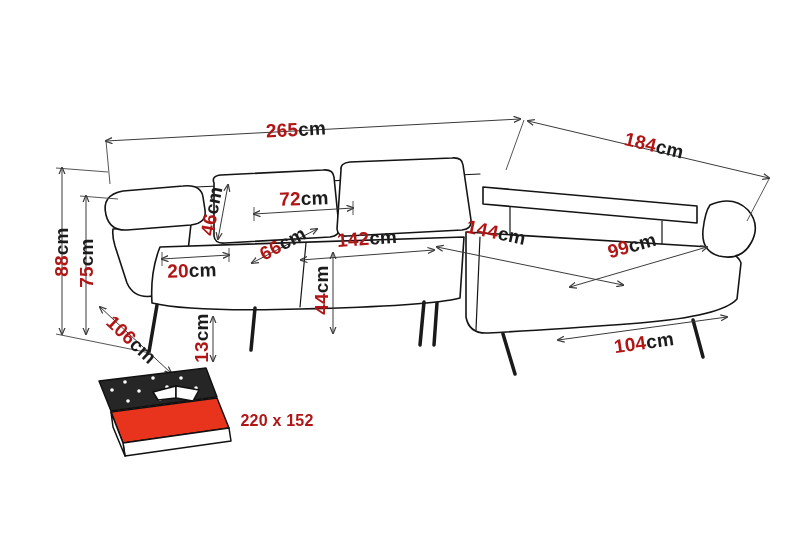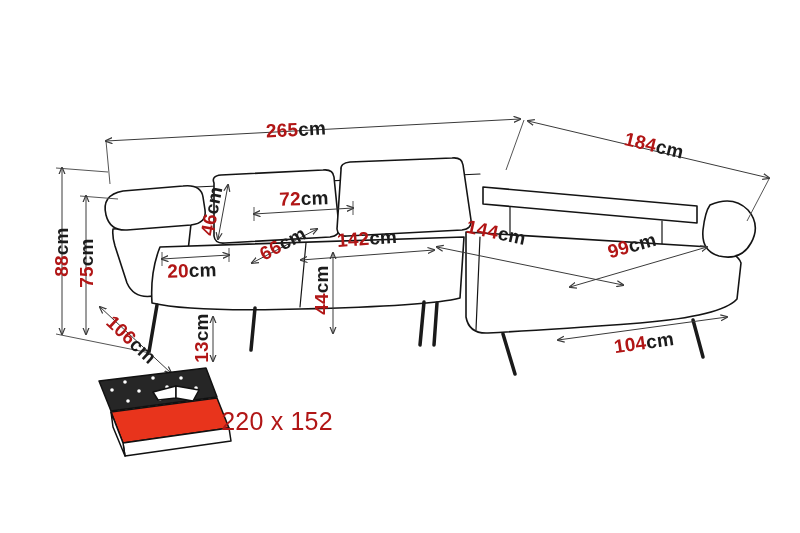--- a/index.html
+++ b/index.html
@@ -8,21 +8,21 @@
     font-family:"Liberation Sans",sans-serif;
   }
   .stage svg{position:absolute;left:0;top:0;}
   .dim{
     position:absolute;white-space:nowrap;z-index:5;
     font-size:19px;font-weight:600;letter-spacing:.2px;
     background:rgba(255,255,255,.0);
   }
   .dim .num{color:var(--num,#b11616);}
   .dim .unit{color:var(--unit,#1c1c1c);}
-  .sleep{font-size:25px;font-weight:400;}
+  .sleep{font-size:16px;font-weight:700;}
   
   .ln{stroke:#3a3a3a;stroke-width:1;fill:none;}
   .guide{stroke:#555;stroke-width:1;fill:none;}
   .sofa{stroke:#141414;stroke-width:1.6;fill:#ffffff;stroke-linejoin:round;stroke-linecap:round;}
   .seam{stroke:#141414;stroke-width:1.2;fill:none;stroke-linecap:round;}
   .leg{stroke:#1a1a1a;stroke-width:3.5;stroke-linecap:round;}
   .dark{fill:#262626;stroke:#111;stroke-width:1.5;stroke-linejoin:round;}
   .mattress{fill:var(--accent,#e8341c);stroke:#111;stroke-width:1.5;stroke-linejoin:round;}
   .white{fill:#ffffff;stroke:#111;stroke-width:1.5;stroke-linejoin:round;}
   .star{fill:#ffffff;}

